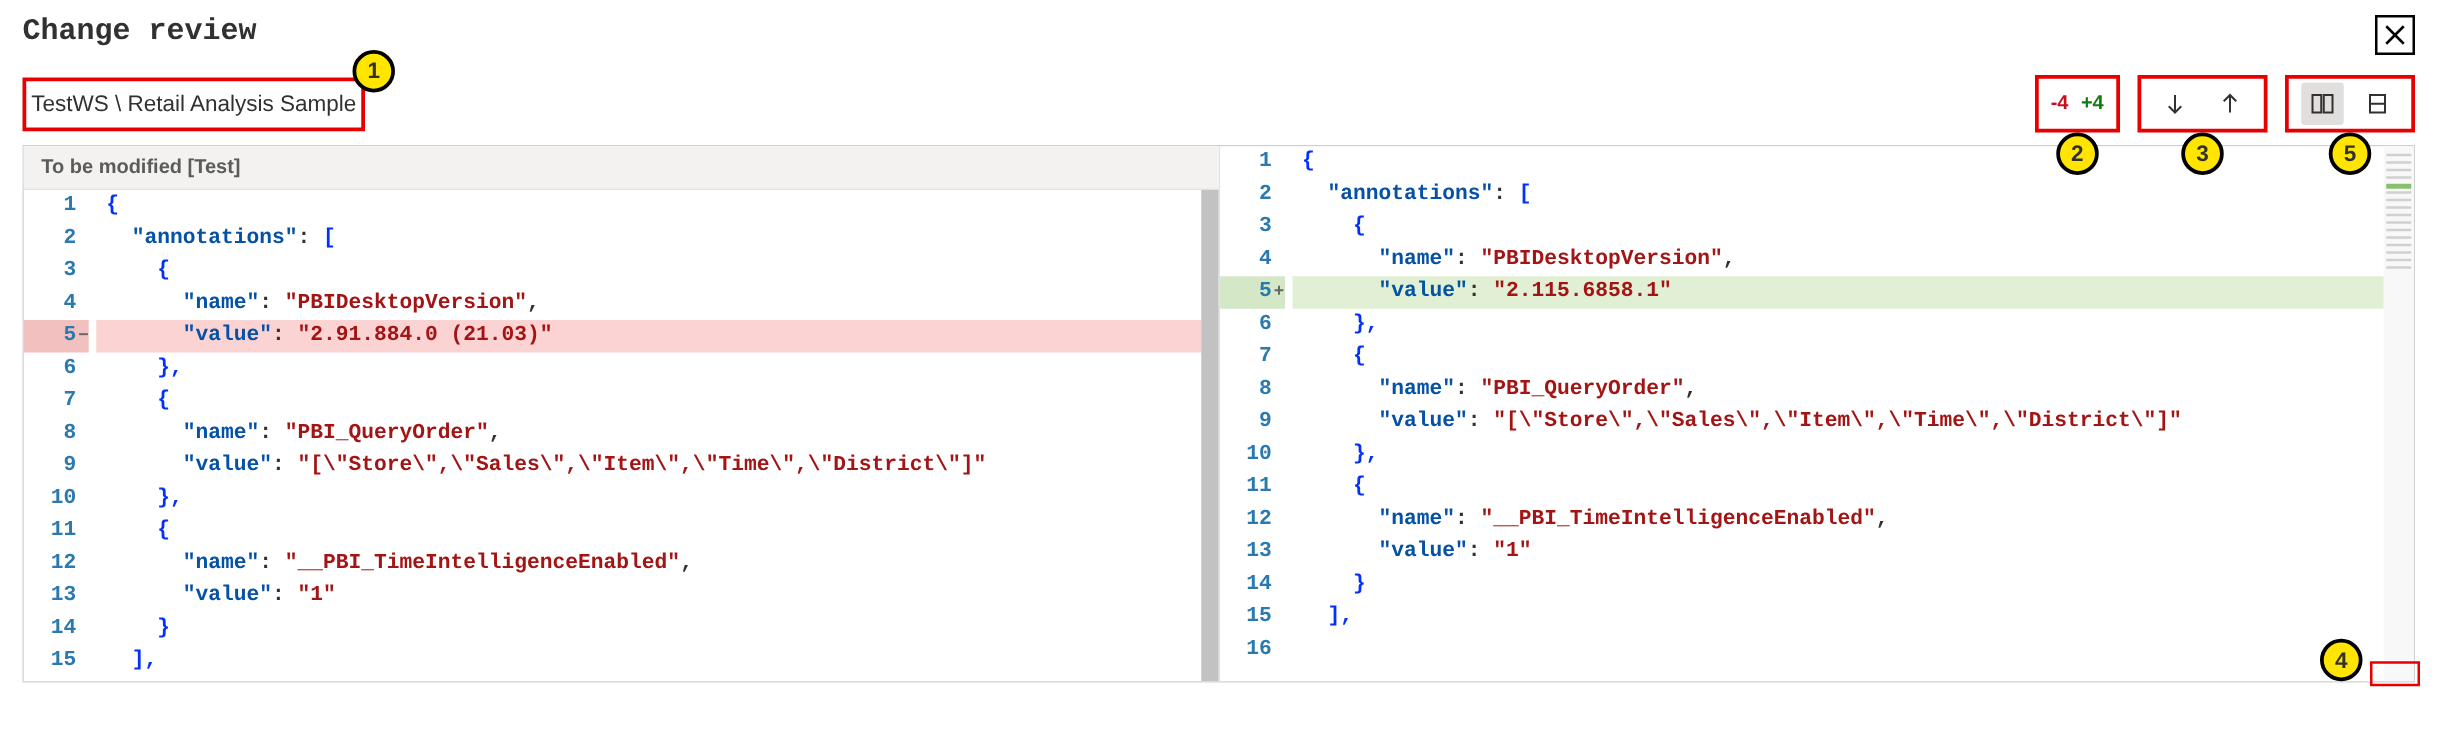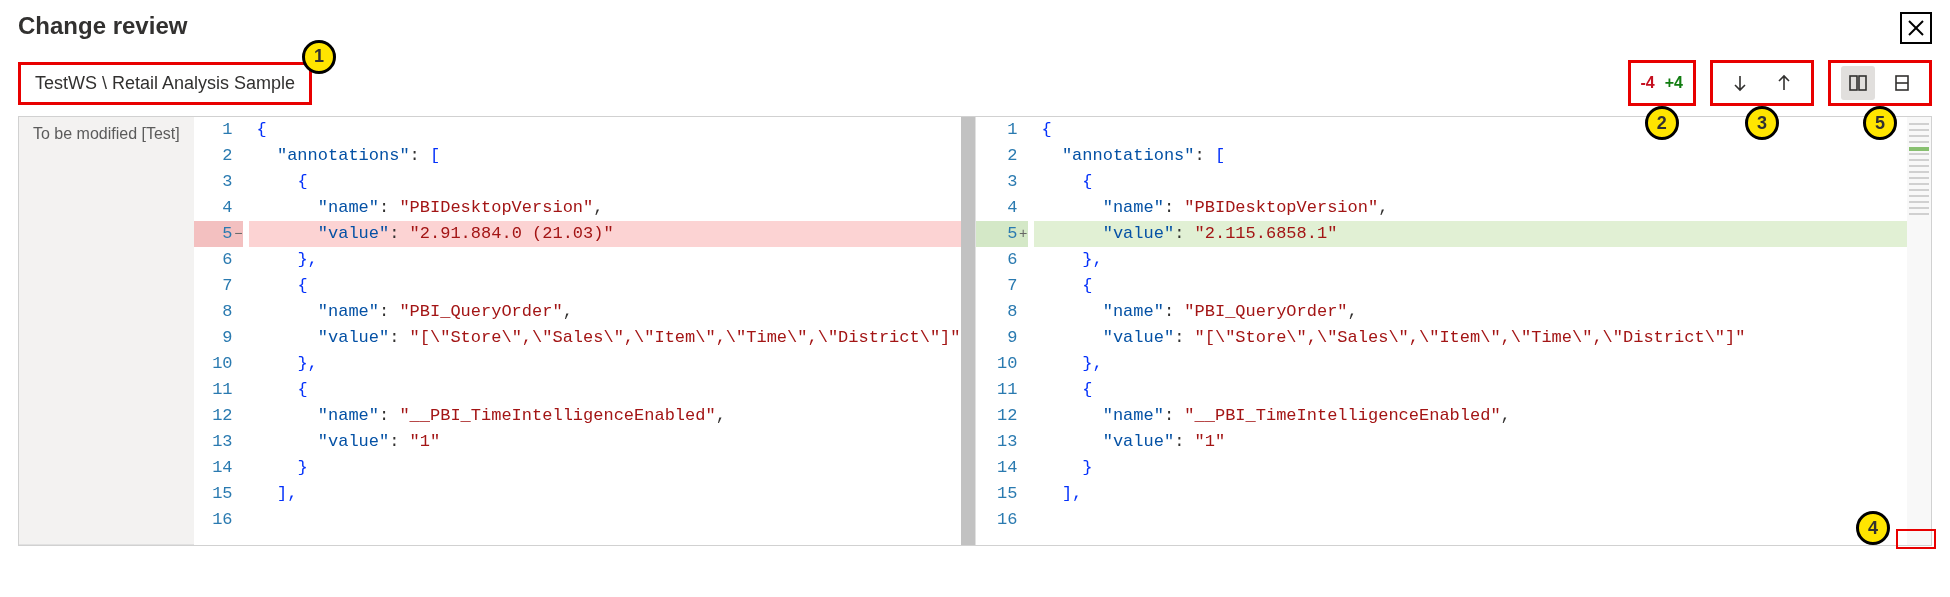--- a/index.html
+++ b/index.html
@@ -15,38 +15,39 @@
   }
   .header-row {
     display: flex;
     align-items: flex-start;
     justify-content: space-between;
     padding: 12px 18px 0 18px;
   }
   .title {
     font-size: 24px;
     font-weight: 600;
+    font-family: Liberation Mono, monospace;
   }
   .close-btn {
     width: 32px; height: 32px;
     border: 2px solid #000;
     display: flex; align-items: center; justify-content: center;
     cursor: pointer;
     font-size: 22px;
   }
   .toolbar-row {
     display: flex;
     align-items: center;
     justify-content: space-between;
     padding: 16px 18px 10px 18px;
     position: relative;
   }
   .breadcrumb-box {
     border: 3px solid #e80000;
-    padding: 8px 14px;
+    padding: 8px 4px;
     font-size: 18px;
     position: relative;
   }
   .callout {
     position: absolute;
     width: 34px; height: 34px;
     border-radius: 50%;
     background: #ffe500;
     border: 3px solid #000;
     display: flex; align-items: center; justify-content: center;
@@ -80,23 +81,24 @@
   .diff-container {
     display: flex;
     border: 1px solid #d1d1d1;
     margin: 0 18px;
     height: 430px;
     position: relative;
   }
   .pane {
     flex: 1;
     display: flex;
-    flex-direction: row;
+    flex-direction: column;
     min-width: 0;
     border-right: 1px solid #e1e1e1;
+    font-weight: bold;
   }
   .pane:last-child { border-right: none; }
   .pane-header {
     background: #f3f2f1;
     border-bottom: 1px solid #e1e1e1;
     padding: 8px 14px;
     font-size: 16px;
     color: #5b5b5b;
   }
   .code-area {

